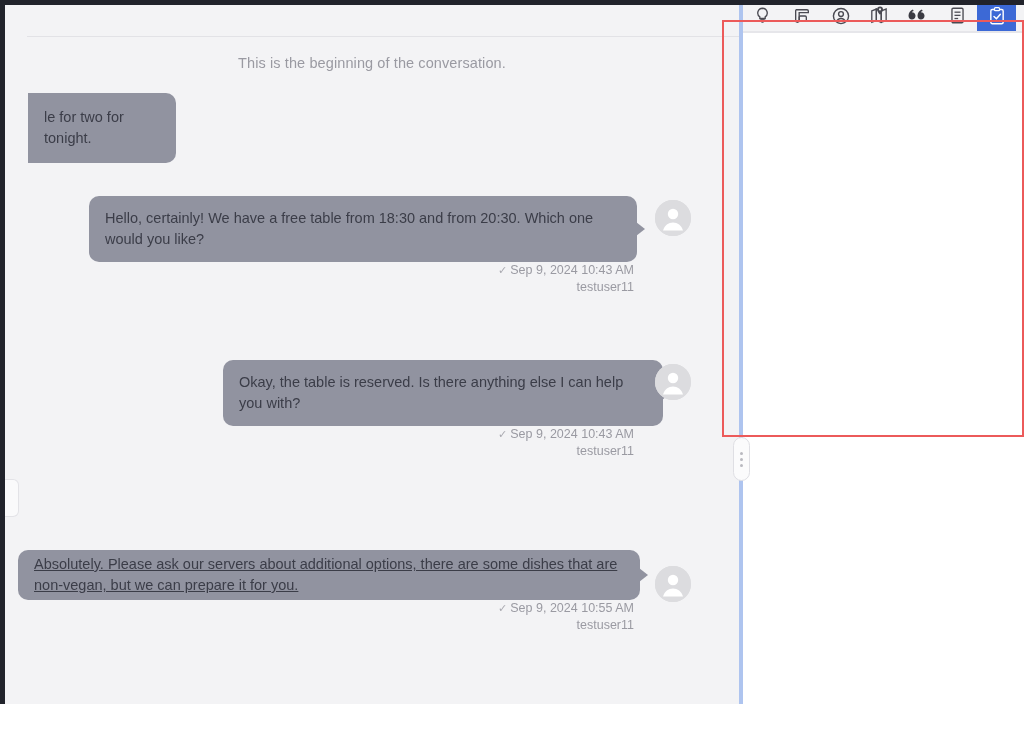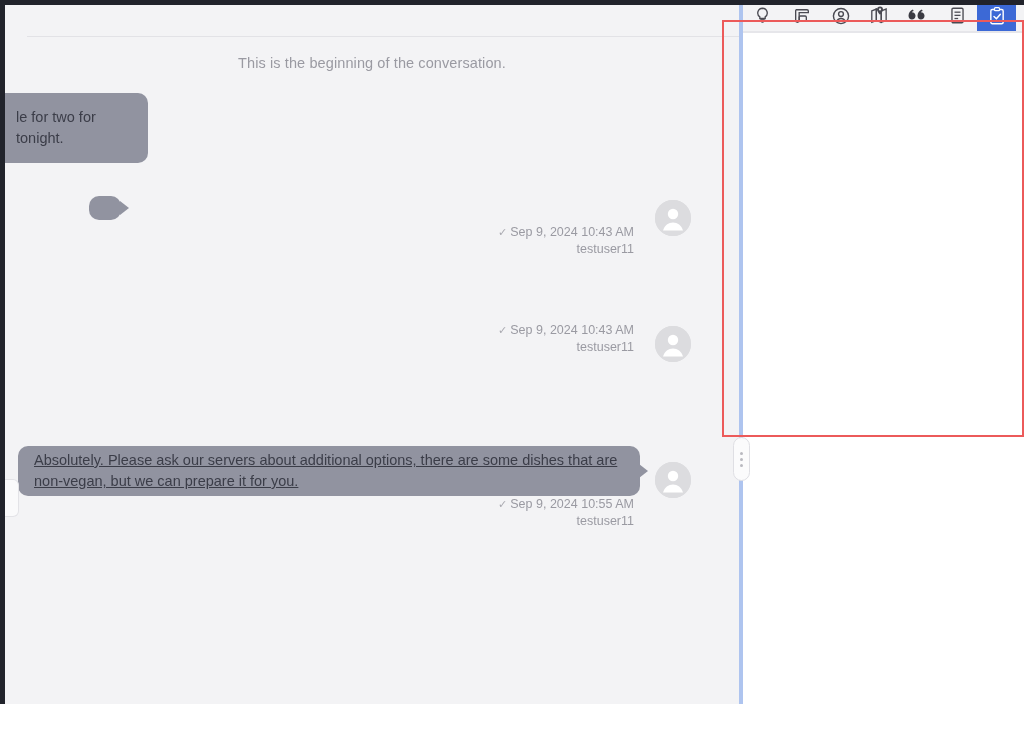--- a/index.html
+++ b/index.html
@@ -193,47 +193,52 @@
 
 <div id="root">
 
   <div class="conv-pane">
     <div class="conv-header-rule"></div>
 
     <div class="conv-scroll">
 
       <div class="conv-begin">This is the beginning of the conversation.</div>
 
-      <div class="msg-row" style="margin-top:22px;">
+      <div class="msg-row" style="margin-top:22px;padding-left:28px;">
         <div style="position:relative; left:-5px; width:148px;">
           <div class="bubble clipped-left" style="width:148px; padding:14px 16px;">le for two for tonight.</div>
         </div>
       </div>
 
       <div class="msg-row" style="margin-top:33px;">
         <div style="position:relative; padding-left:84px;">
           <div class="bubble" style="max-width:548px;">
+            <span>Hello, certainly! We have a free table from 18:30 and from 20:30. Which one would you like?</span>
             <span class="tail"></span>
           </div>
           <div class="avatar" style="top:4px;">
             <svg width="36" height="36" viewBox="0 0 36 36" aria-hidden="true">
               <circle cx="18" cy="18" r="18" fill="#dcdcdf"></circle>
               <circle cx="18" cy="14" r="5.2" fill="#ffffff"></circle>
               <path d="M8 30.5c1.6-5.2 5.4-8 10-8s8.4 2.8 10 8z" fill="#ffffff"></path>
             </svg>
           </div>
         </div>
         <div class="meta">
           <span class="tick">✓</span><span>Sep 9, 2024 10:43 AM</span>
           <div>testuser11</div>
         </div>
       </div>
 
       <div class="msg-row" style="margin-top:64px;">
         <div style="position:relative; padding-left:218px;">
+          <div class="bubble" style="max-width:440px;">
+            <span>Okay, the table is reserved. Is there anything else I can help you with?</span>
+            <span class="tail"></span>
+          </div>
           <div class="avatar" style="top:4px;">
             <svg width="36" height="36" viewBox="0 0 36 36" aria-hidden="true">
               <circle cx="18" cy="18" r="18" fill="#dcdcdf"></circle>
               <circle cx="18" cy="14" r="5.2" fill="#ffffff"></circle>
               <path d="M8 30.5c1.6-5.2 5.4-8 10-8s8.4 2.8 10 8z" fill="#ffffff"></path>
             </svg>
           </div>
         </div>
         <div class="meta">
           <span class="tick">✓</span><span>Sep 9, 2024 10:43 AM</span>

